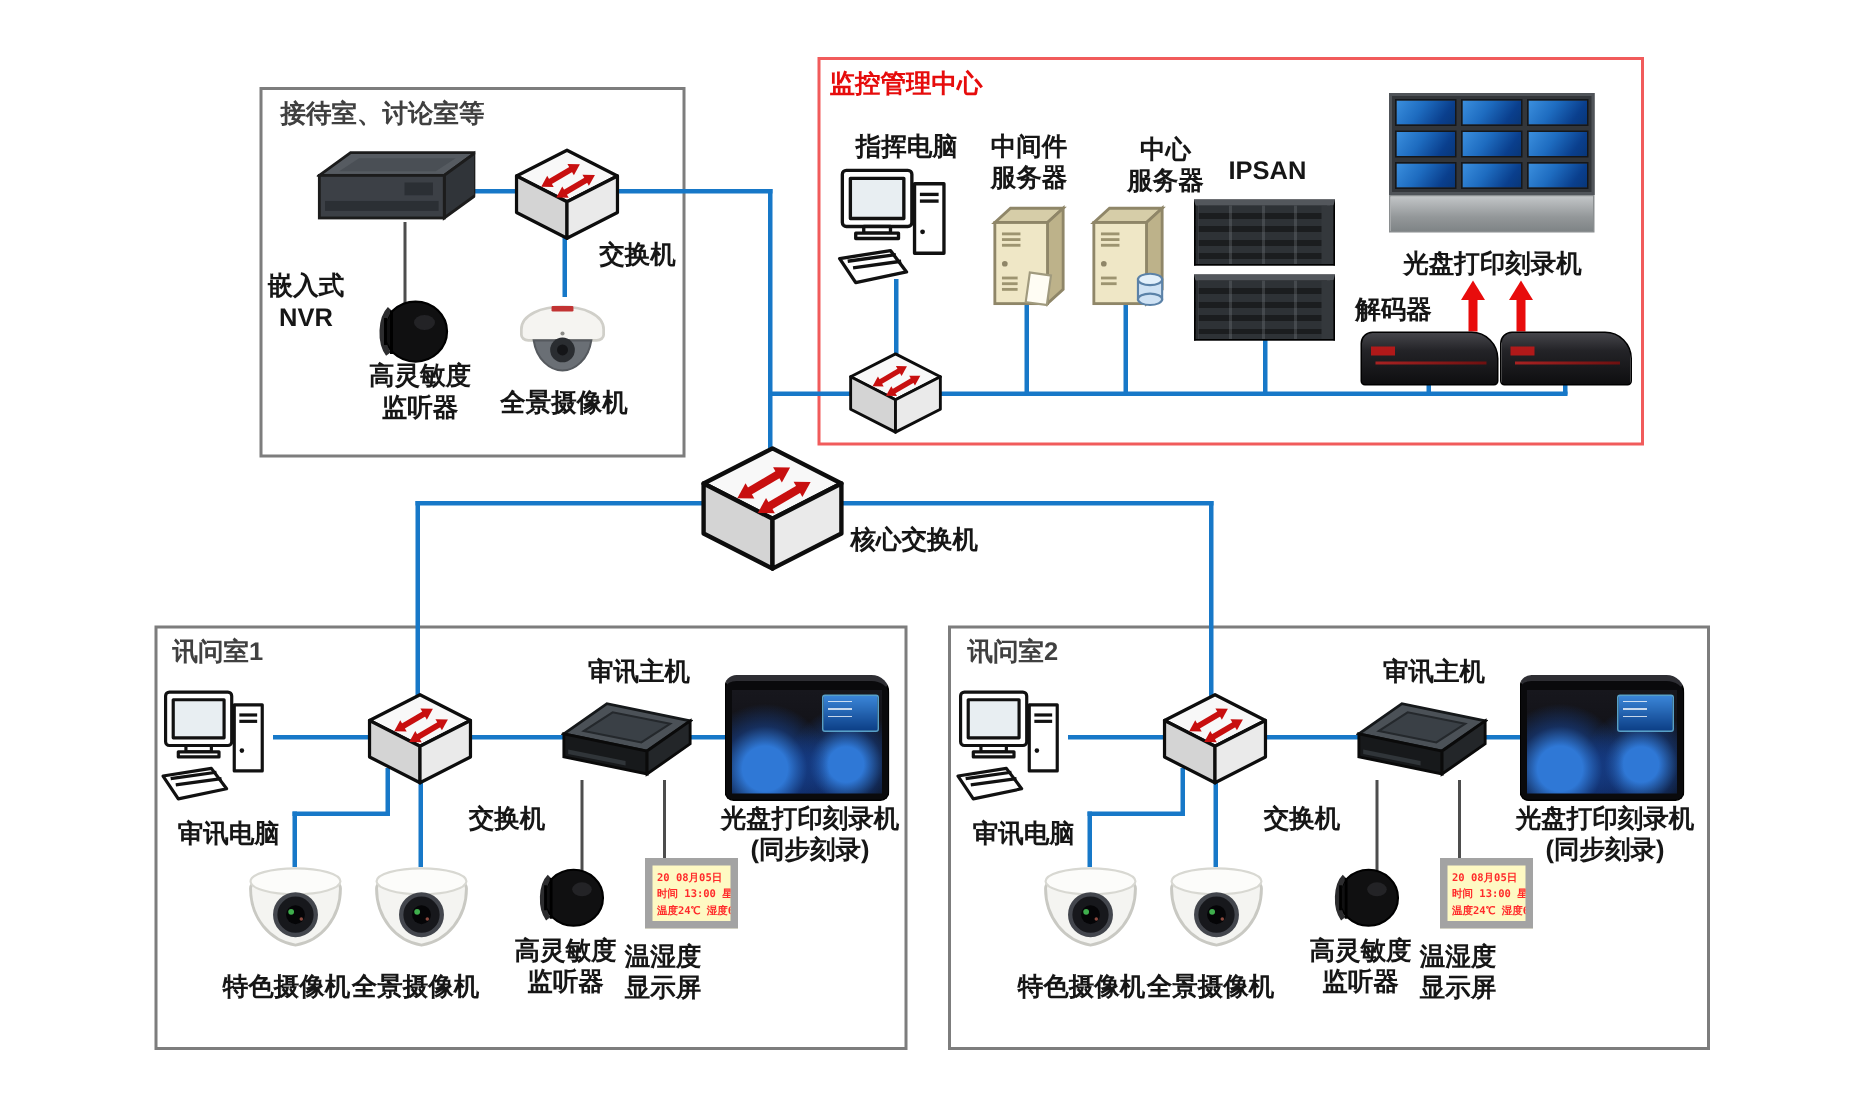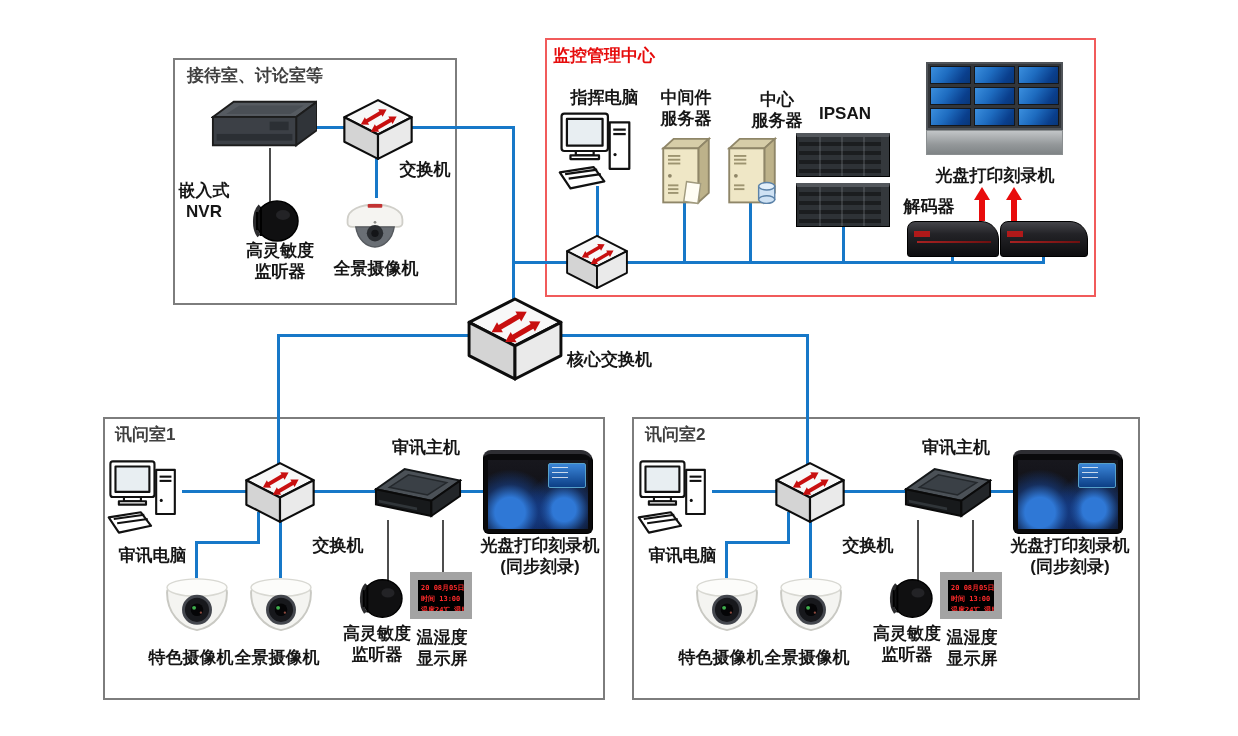--- a/index.html
+++ b/index.html
@@ -37,23 +37,23 @@
   .burner .glow{position:absolute;left:4%;right:4%;top:8%;bottom:5%;
      background:radial-gradient(circle at 22% 76%,#2f78d6 0 16%,rgba(25,70,150,.55) 30%,transparent 46%),
                 radial-gradient(circle at 76% 72%,#2f78d6 0 13%,rgba(25,70,150,.5) 27%,transparent 42%),
                 radial-gradient(circle at 49% 88%,rgba(8,20,60,.95) 0 20%,transparent 40%),
                 linear-gradient(180deg,#17171d,#0a0a10);}
   .burner .screen{position:absolute;right:6%;top:11%;width:33%;height:30%;
      background:linear-gradient(180deg,#3a85d8,#0c3f86);border:1px solid #57a0c8;border-radius:2px;}
   .burner .screen::before{content:"";position:absolute;left:8%;top:15%;width:45%;height:60%;
      background:repeating-linear-gradient(180deg,rgba(255,255,255,.75) 0 1px,transparent 1px 5px);}
   
-  .tempdisp{position:absolute;z-index:2;background:#000000;border:8px solid #a3a3a3;color:#ff2a2a;
+  .tempdisp{position:absolute;z-index:2;background:#fef9c3;border:5px solid #a3a3a3;color:#ff2a2a;
             font-weight:700;font-size:7px;line-height:1.55;font-family:"DejaVu Sans Mono",monospace;
-            padding:3px 2px 1px 3px;box-sizing:border-box;white-space:nowrap;overflow:hidden;}
+            padding:3px 2px 1px 3px;box-sizing:border-box;white-space:nowrap;overflow:hidden;margin-left:20px;}
   
   .uparrow{position:absolute;width:16px;height:34px;z-index:2;}
   .uparrow::before{content:"";position:absolute;left:0;top:0;width:0;height:0;
      border-left:8px solid transparent;border-right:8px solid transparent;border-bottom:13px solid #e80c0c;}
   .uparrow::after{content:"";position:absolute;left:5px;top:12px;width:6px;height:22px;background:#e80c0c;}
 </style>
 </head>
 <body>
 
 <svg width="0" height="0" style="position:absolute" aria-hidden="true">

